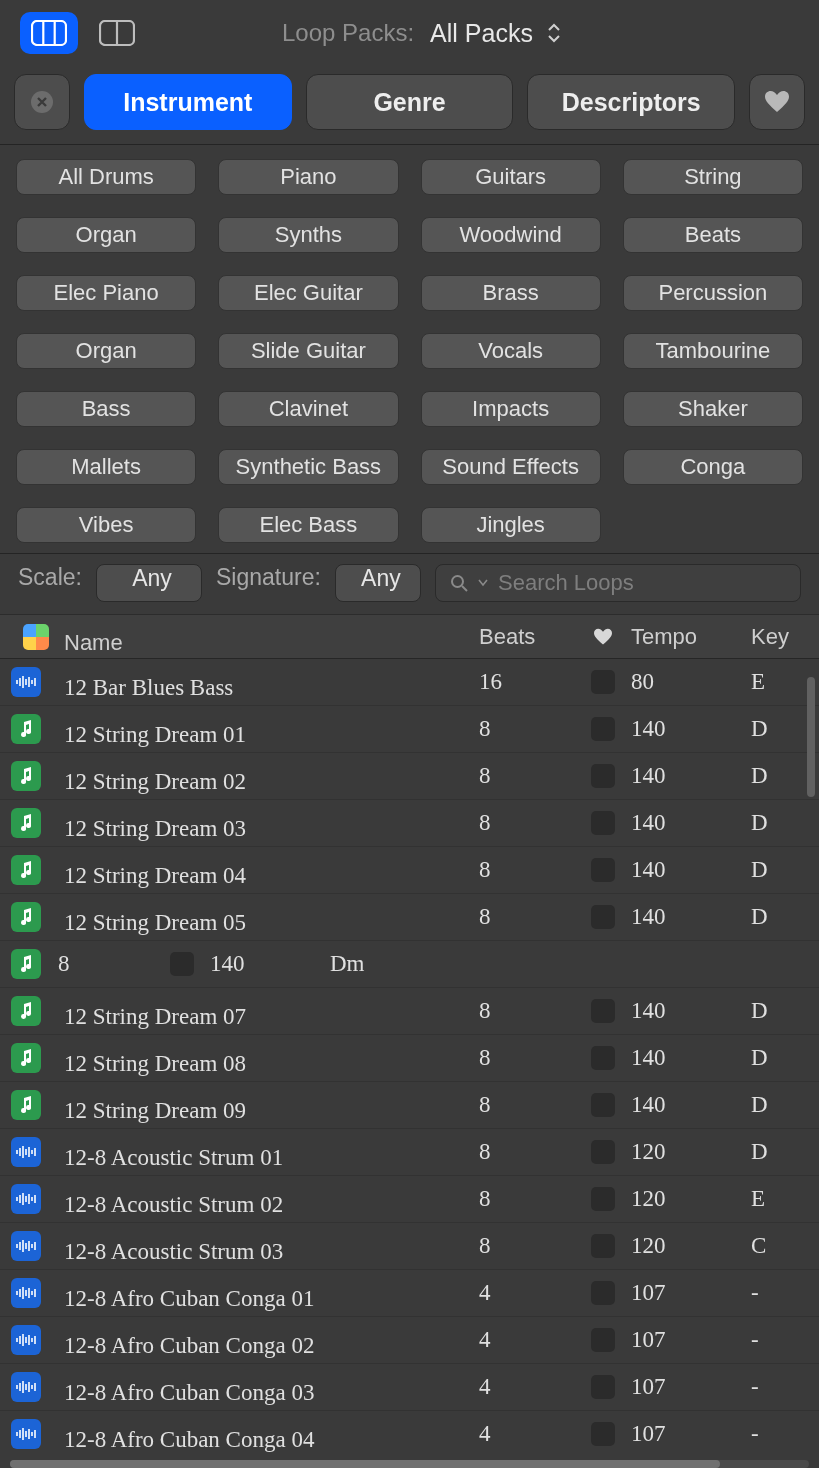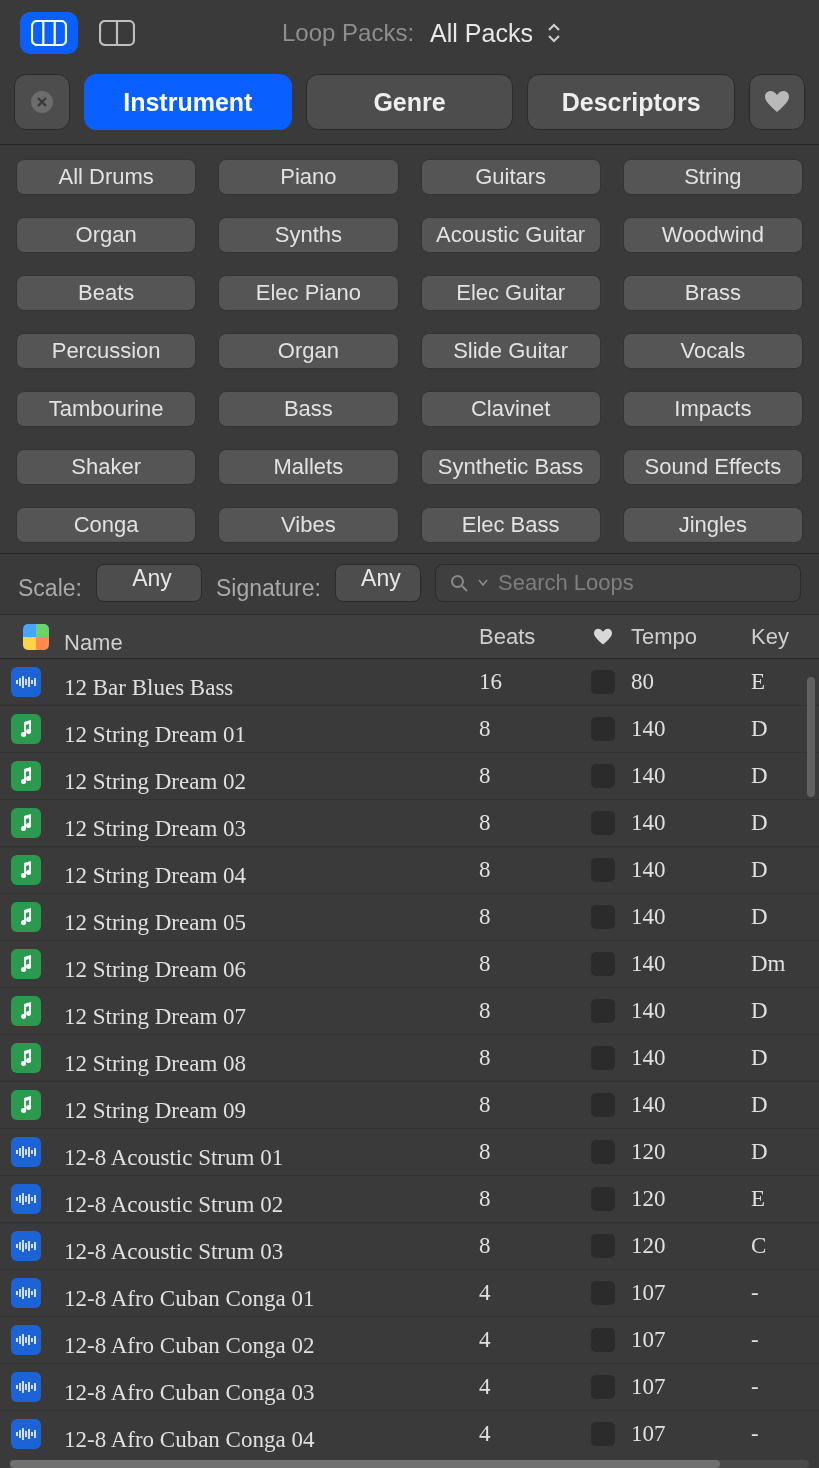--- a/index.html
+++ b/index.html
@@ -66,21 +66,21 @@
     border-bottom: 1px solid #242424;
   }
   .tag {
     height: 36px; border-radius: 8px; background: #555; border: 1px solid #333;
     color: #e2e2e2; font-size: 22px; display: flex; align-items: center; justify-content: center;
     cursor: pointer;
   }
 
   
   .filter-row {
-    display: flex; align-items: flex-end; gap: 14px;
+    display: flex; align-items: flex-start; gap: 14px;
     padding: 10px 18px 12px 18px; background: #3a3a3a;
     border-bottom: 1px solid #2c2c2c;
   }
   .flabel { color: #a9a9a9; font-size: 23px; }
   .popup {
     display: flex; align-items: center; gap: 10px;
     height: 38px; padding: 0 10px 0 16px;
     background: #4d4d4d; border: 1px solid #2a2a2a; border-radius: 8px;
     color: #e6e6e6; font-size: 23px; cursor: pointer; flex-direction: column;
   }
@@ -219,21 +219,20 @@
   </button>
 </div>
 
 <div class="tag-grid" id="tag-grid">
     <button class="tag">All Drums</button>
     <button class="tag">Piano</button>
     <button class="tag">Guitars</button>
     <button class="tag">String</button>
     <button class="tag">Organ</button>
     <button class="tag">Synths</button>
-    <button class="tag">Acoustic Guitar</button>
     <button class="tag">Woodwind</button>
     <button class="tag">Beats</button>
     <button class="tag">Elec Piano</button>
     <button class="tag">Elec Guitar</button>
     <button class="tag">Brass</button>
     <button class="tag">Percussion</button>
     <button class="tag">Organ</button>
     <button class="tag">Slide Guitar</button>
     <button class="tag">Vocals</button>
     <button class="tag">Tambourine</button>
@@ -408,21 +407,20 @@
       <div class="col-key">D</div>
     </div>
     <div class="row">
       <div class="col-icon">
         <div class="type-icon type-midi">
           <svg class="note" viewBox="0 0 14 18">
             <path d="M5 2 L12 0 V11 A2.5 2.5 0 1 1 10 9 V4 L7 5 V14 A2.5 2.5 0 1 1 5 12 Z" fill="#fff"></path>
           </svg>
         </div>
       </div>
-      <div class="col-name">12 String Dream 06</div>
       <div class="col-beats">8</div>
       <div class="col-fav">
         <span class="fav-check"></span>
       </div>
       <div class="col-tempo">140</div>
       <div class="col-key">Dm</div>
     </div>
     <div class="row">
       <div class="col-icon">
         <div class="type-icon type-midi">

